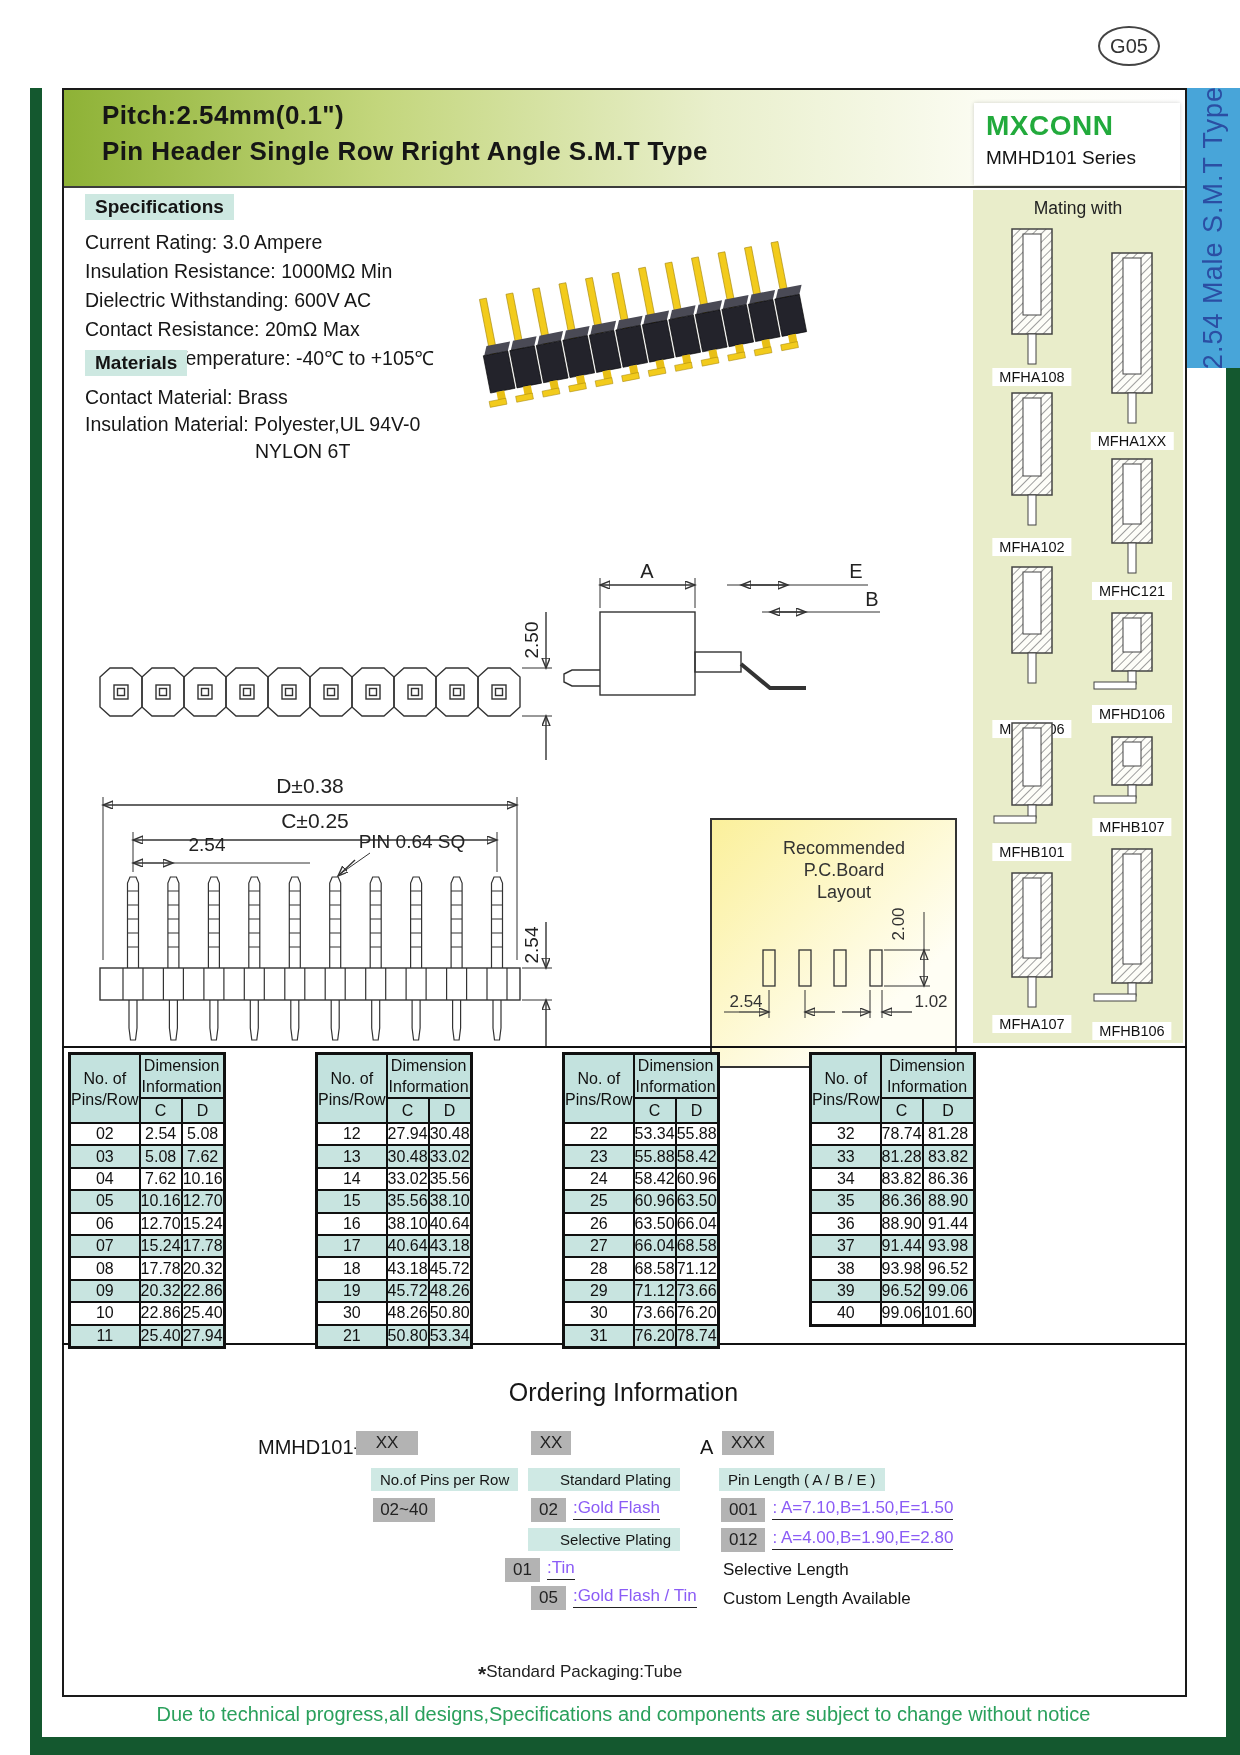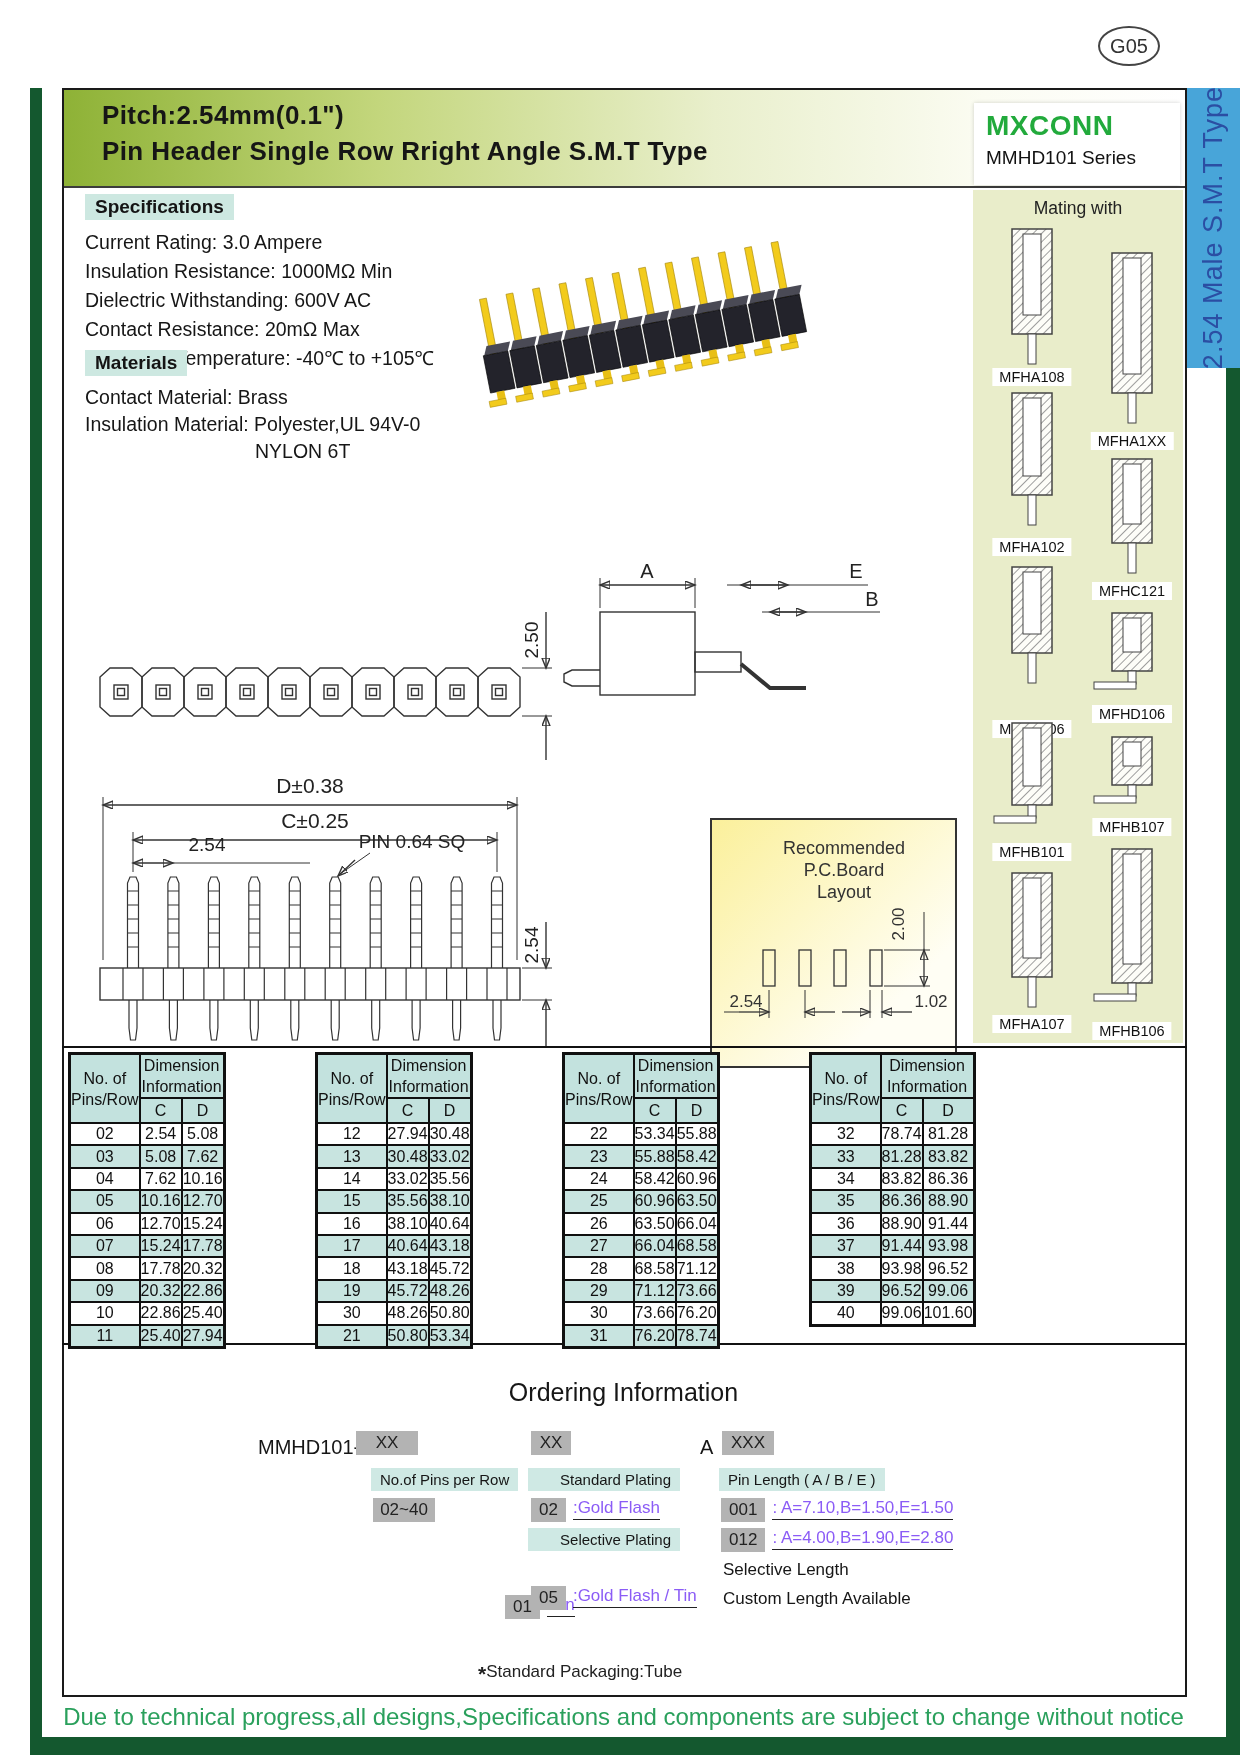--- a/index.html
+++ b/index.html
@@ -67,21 +67,21 @@
   .ord-title{font-size:25px;color:#161616;}
   .teal{background:#cfe9e4;font-size:15px;padding:3px 9px;white-space:nowrap;color:#161616;text-align:right;}
   .graybox{background:#b3b3b3;font-size:17px;padding:2px 0;text-align:center;color:#222;}
   .graybox2{background:#b3b3b3;font-size:17px;padding:2px 8px;margin-right:7px;color:#222;}
   .uline{font-size:17px;border-bottom:1.6px solid #222;padding-bottom:1px;white-space:nowrap;color:#8b5cf6;}
   .ordrow{display:flex;align-items:flex-start;}
   .plain{font-size:17px;color:#161616;}
   .pnum{font-size:20px;color:#161616;}
 
   .footnote{font-size:17px;color:#222;}
-  .footer-text{left:62px;top:1703px;width:1123px;text-align:center;font-size:24px;color:#2aa05c;}
+  .footer-text{left:62px;top:1703px;width:1123px;text-align:center;font-size:20px;color:#2aa05c;}
 </style>
 </head>
 <body>
 
 <div class="page">
 
   <div class="abs g05">G05</div>
 
   <div class="abs frame-left"></div>
   <div class="abs frame-right"></div>
@@ -723,21 +723,21 @@
 
   <div class="abs teal" style="left:371px;top:1468px;">No.of Pins per Row</div>
   <div class="abs graybox" style="left:373px;top:1498px;width:62px;">02~40</div>
 
   <div class="abs teal" style="left:528px;top:1468px;width:134px;">Standard Plating</div>
   <div class="abs ordrow" style="left:531px;top:1498px;">
     <span class="graybox2">02</span>
     <span class="uline">:Gold Flash</span>
   </div>
   <div class="abs teal" style="left:528px;top:1528px;width:134px;">Selective Plating</div>
-  <div class="abs ordrow" style="left:505px;top:1558px;margin-top:37px;">
+  <div class="abs ordrow" style="left:505px;top:1558px;">
     <span class="graybox2">01</span>
     <span class="uline">:Tin</span>
   </div>
   <div class="abs ordrow" style="left:531px;top:1586px;">
     <span class="graybox2">05</span>
     <span class="uline">:Gold Flash / Tin</span>
   </div>
 
   <div class="abs teal" style="left:719px;top:1468px;">Pin Length ( A / B / E )</div>
   <div class="abs ordrow" style="left:721px;top:1498px;">

